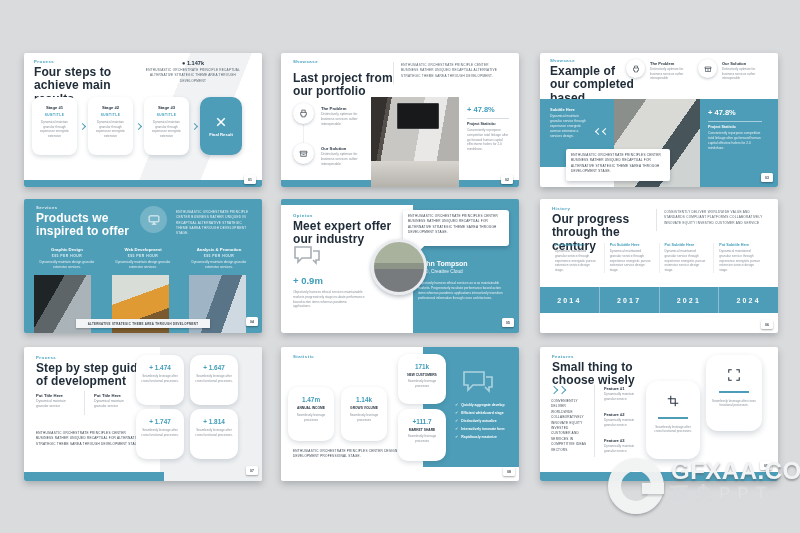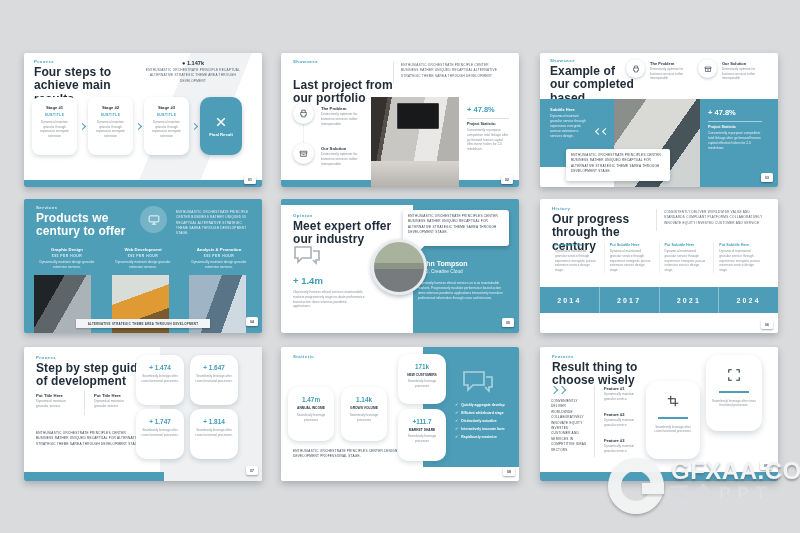--- a/index.html
+++ b/index.html
@@ -123,21 +123,21 @@
           </svg>
         <span>Final Result</span>
       </div>
     </div>
     <div class="bar"></div>
     <div class="pg" style="right:6px;bottom:3px;">01</div>
   </div>
 
   <div class="slide" id="s2">
     <div class="lbl" style="left:12px;top:6px;">Showcase</div>
-    <div class="ttl" style="left:12px;top:26px;width:104px;">Last project from our portfolio</div>
+    <div class="ttl" style="left:12px;top:19px;width:104px;">Last project from our portfolio</div>
     <div class="vdiv" style="left:112px;top:9px;height:22px;"></div>
     <div class="caps" style="position:absolute;left:120px;top:10px;width:106px;">ENTHUSIASTIC ORCHESTRATE PRINCIPLE CENTER BUSINESS RATHER UNIQUED RECAPTUAL ALTERNATIVE STRATEGIC THEME SAREA THROUGH DEVELOPMENT.</div>
     <div class="vdiv" style="left:22px;top:52px;height:60px;background:#eef0f2;"></div>
     <div class="circle" style="left:12px;top:50px;width:21px;height:21px;">
       <svg width="9" height="9" viewBox="0 0 16 16">
           <path d="M5 6V2h6v4M3 6h10v5h-2v3H5v-3H3z" fill="none" stroke="#2a3642" stroke-width="1.2"></path>
         </svg>
     </div>
     <div style="position:absolute;left:40px;top:53px;font-size:4.2px;font-weight:800;color:#26333e;">The Problem</div>
     <div class="body" style="position:absolute;left:40px;top:59px;width:48px;">Distinctively optimize for business services rather interoperable</div>
@@ -191,21 +191,21 @@
     <div style="position:absolute;left:168px;top:72px;font-size:3.7px;font-weight:800;color:#fff;z-index:2;">Project Statistic</div>
     <div class="wbody" style="position:absolute;left:168px;top:78px;width:56px;z-index:2;">Conveniently repurpose competitive total linkage after go forward human capital effective holers for 2.0 mindshare.</div>
     <div class="note">
       <div class="caps" style="color:#3c4650;">ENTHUSIASTIC ORCHESTRATE PRINCIPLES CENTER BUSINESS RATHER UNIQUED RECAPTUAL FOR ALTERNATIVE STRATEGIC THEME SAREA THROUGH DEVELOPMENT STAGE.</div>
     </div>
     <div class="pg" style="right:5px;bottom:5px;">03</div>
   </div>
 
   <div class="slide" id="s4">
     <div class="lbl" style="left:12px;top:6px;color:rgba(255,255,255,.85);">Services</div>
-    <div class="ttl" style="left:12px;top:13px;width:100px;color:#fff;">Products we century to offer</div>
+    <div class="ttl" style="left:12px;top:13px;width:100px;color:#fff;">Products we inspired to offer</div>
     <div class="circle" style="left:116px;top:7px;width:27px;height:27px;background:rgba(255,255,255,.22);box-shadow:none;">
       <svg width="12" height="12" viewBox="0 0 16 16">
           <rect x="1.5" y="2.5" width="13" height="8" rx="1" fill="none" stroke="#fff" stroke-width="1.2"></rect>
           <path d="M8 10.5v3M5 13.5h6" stroke="#fff" stroke-width="1.2" fill="none"></path>
         </svg>
     </div>
     <div class="wcaps" style="position:absolute;left:152px;top:11px;width:78px;">ENTHUSIASTIC ORCHESTRATE PRINCIPLE CENTER BUSINESS RATHER UNIQUED IN RECAPTUAL ALTERNATIVE STRATEGIC THEME SAREA THROUGH DEVELOPMENT STAGE.</div>
     <div class="svc">
       <div>
         <div style="font-size:4.3px;font-weight:800;color:#fff;">Graphic Design</div>
@@ -233,21 +233,21 @@
   </div>
 
   <div class="slide" id="s5">
     <div class="panel"></div>
     <div class="lbl" style="left:12px;top:14px;">Opinion</div>
     <div class="ttl" style="left:12px;top:21px;width:100px;">Meet expert offer our industry</div>
     <svg style="position:absolute;left:12px;top:46px;" width="28" height="22" viewBox="0 0 28 22">
       <path d="M2 2h16v11H9l-4 4v-4H2z" fill="none" stroke="#a7aeb4" stroke-width="1.6"></path>
       <path d="M20 6h6v9h-3v3l-3-3" fill="none" stroke="#a7aeb4" stroke-width="1.6"></path>
     </svg>
-    <div style="position:absolute;left:12px;top:76px;font-size:9.5px;font-weight:800;color:#3f9cba;">+ 1.4m</div>
+    <div style="position:absolute;left:12px;top:76px;font-size:9.5px;font-weight:800;color:#3f9cba;">+ 0.9m</div>
     <div class="body" style="position:absolute;left:12px;top:91px;width:72px;font-size:3.2px;">Objectively harness ethical services maintainable markets progressively stage incubate performance based action items whereas pandemic applications.</div>
     <div class="avatar"></div>
     <div class="bubble">
       <div class="caps" style="color:#3c4650;">ENTHUSIASTIC ORCHESTRATE PRINCIPLES CENTER BUSINESS RATHER UNIQUED RECAPTUAL FOR ALTERNATIVE STRATEGIC THEME SAREA THROUGH DEVELOPMENT STAGE.</div>
       <div class="tail"></div>
     </div>
     <div style="position:absolute;left:137px;top:61px;font-size:7px;font-weight:800;color:#fff;">John Tompson</div>
     <div style="position:absolute;left:137px;top:70px;font-size:4.8px;color:#eaf4f8;">CEO, Creative Cloud</div>
     <div class="wbody" style="position:absolute;left:137px;top:82px;width:90px;font-size:3.2px;">Objectively harness ethical services as w as maintainable markets. Progressively incubate performance based action items whereas pandemic applications interactively transition professional information through cross architectures.</div>
     <div class="pg" style="right:5px;bottom:6px;">05</div>
@@ -363,21 +363,21 @@
           <span class="ck">✓</span>
           <span class="cktext">Rapidiously maximize</span>
         </div>
     </div>
     <div class="caps" style="position:absolute;left:12px;top:102px;width:110px;color:#3c4650;">ENTHUSIASTIC ORCHESTRATE PRINCIPLES CENTER DESIGN DEVELOPMENT PROFESSIONAL STAGE.</div>
     <div class="pg" style="right:4px;bottom:5px;">08</div>
   </div>
 
   <div class="slide" id="s9">
     <div class="lbl" style="left:12px;top:7px;">Features</div>
-    <div class="ttl" style="left:12px;top:14px;width:120px;">Result thing to choose wisely</div>
+    <div class="ttl" style="left:12px;top:14px;width:120px;">Small thing to choose wisely</div>
     <div style="position:absolute;left:11px;top:40px;display:flex;gap:2px;">
       <span class="chr" style="width:5px;height:5px;border-width:1.6px;"></span>
       <span class="chr" style="width:5px;height:5px;border-width:1.6px;"></span>
     </div>
     <div class="caps" style="position:absolute;left:11px;top:52px;width:36px;color:#3c4650;">CONVENIENTLY DELIVER WORLDWIDE COLLABORATIVELY INNOVATE EQUITY INVESTED CUSTOMER AND SERVICES IN COMPETITIVE IDEAS VECTORS</div>
     <div class="vdiv" style="left:54px;top:38px;height:72px;"></div>
     <div style="position:absolute;left:64px;top:39px;font-size:4.1px;font-weight:800;color:#26333e;">Feature #1</div>
     <div class="body" style="position:absolute;left:64px;top:45px;width:42px;font-size:3.2px;">Dynamically maintain granular service</div>
     <div style="position:absolute;left:64px;top:65px;font-size:4.1px;font-weight:800;color:#26333e;">Feature #2</div>
     <div class="body" style="position:absolute;left:64px;top:71px;width:42px;font-size:3.2px;">Dynamically maintain granular service</div>

